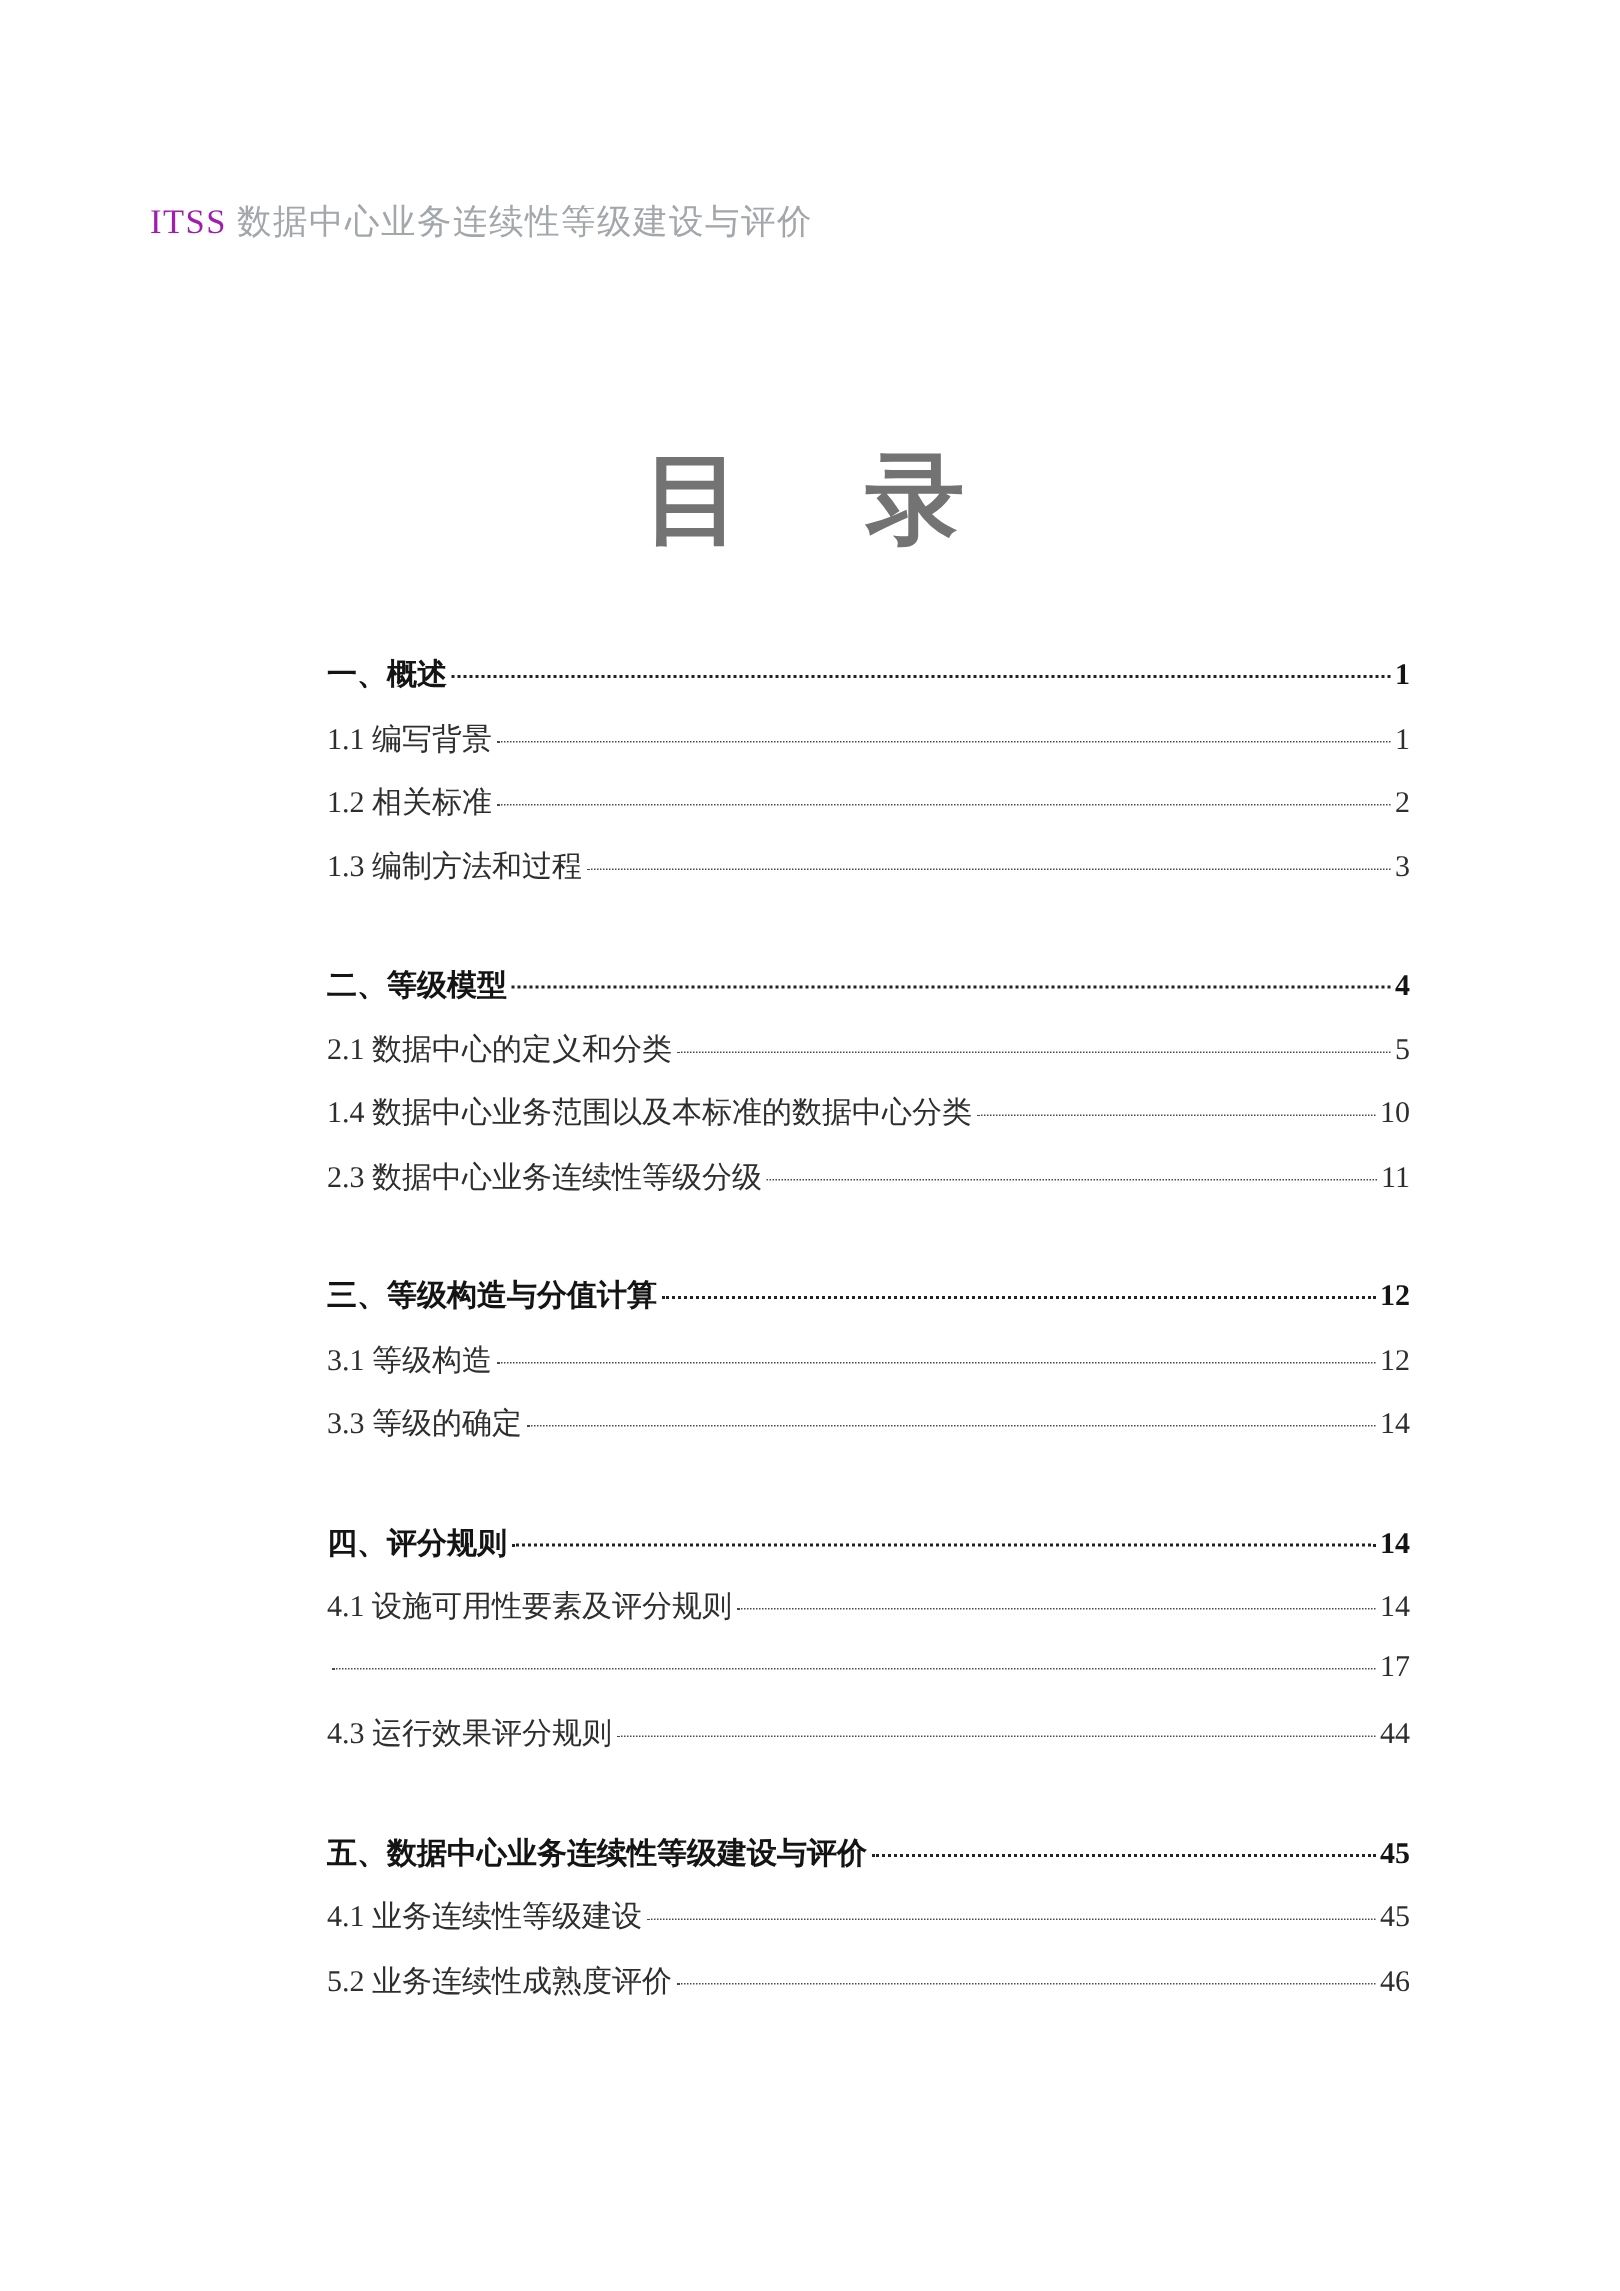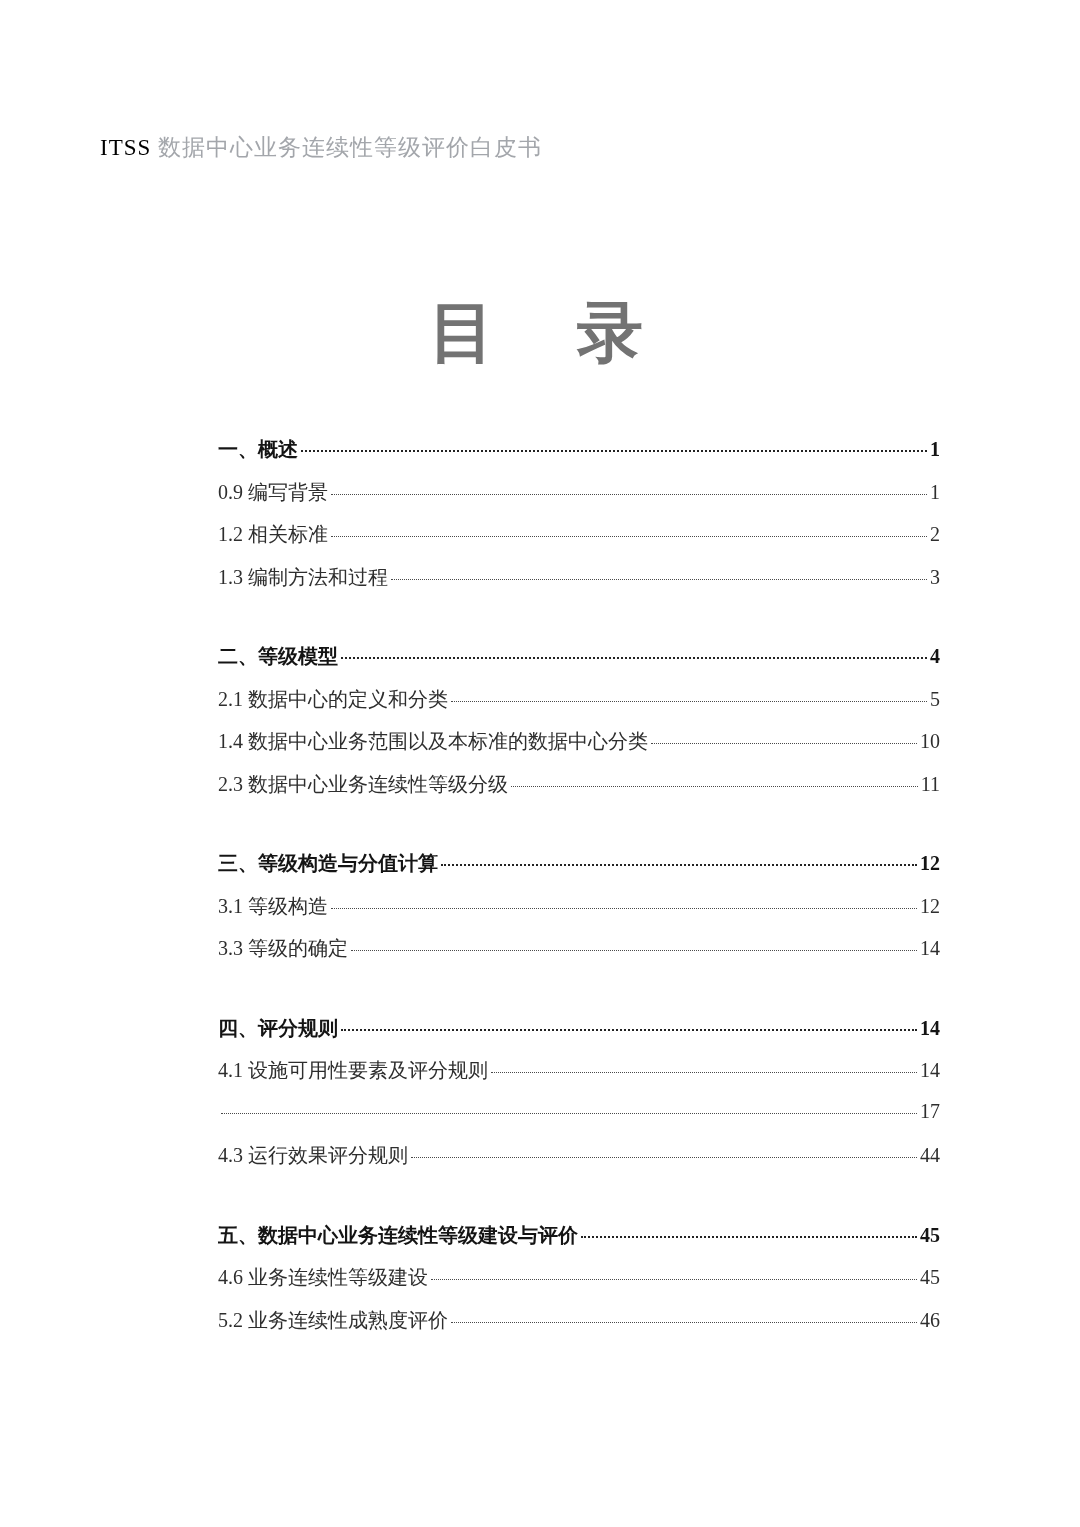--- a/index.html
+++ b/index.html
@@ -18,21 +18,21 @@
   }
   .doc-header {
     position: absolute;
     left: 100px;
     top: 132px;
     font-size: 23px;
     letter-spacing: 1px;
     white-space: nowrap;
   }
   .doc-header .brand {
-    color: #000000;
+    color: #a21caf;
   }
   .doc-header .doc-title {
     color: #a3a6ab;
   }
   .toc-title {
     position: absolute;
     top: 288px;
     left: 0;
     width: 100%;
     text-align: center;
@@ -86,35 +86,35 @@
     border-bottom-width: 1.6px;
   }
 </style>
 </head>
 <body>
 
 <div class="page">
 
   <div class="doc-header">
     <span class="brand">ITSS</span>
-    <span class="doc-title"> <span>数据中心业务连续性等级评价白皮书</span></span>
+    <span class="doc-title"> <span>数据中心业务连续性等级建设与评价</span></span>
   </div>
 
   <div class="toc-title">目　录</div>
 
   <div class="toc">
 
     <div class="toc-section">
       <div class="toc-row heading">
         <span class="toc-label">一、概述</span>
         <span class="toc-dots"></span>
         <span class="toc-page">1</span>
       </div>
       <div class="toc-row item">
-        <span class="toc-label">0.9 编写背景</span>
+        <span class="toc-label">1.1 编写背景</span>
         <span class="toc-dots"></span>
         <span class="toc-page">1</span>
       </div>
       <div class="toc-row item">
         <span class="toc-label">1.2 相关标准</span>
         <span class="toc-dots"></span>
         <span class="toc-page">2</span>
       </div>
       <div class="toc-row item">
         <span class="toc-label">1.3 编制方法和过程</span>
@@ -186,21 +186,21 @@
       </div>
     </div>
 
     <div class="toc-section">
       <div class="toc-row heading">
         <span class="toc-label">五、数据中心业务连续性等级建设与评价</span>
         <span class="toc-dots"></span>
         <span class="toc-page">45</span>
       </div>
       <div class="toc-row item">
-        <span class="toc-label">4.6 业务连续性等级建设</span>
+        <span class="toc-label">4.1 业务连续性等级建设</span>
         <span class="toc-dots"></span>
         <span class="toc-page">45</span>
       </div>
       <div class="toc-row item">
         <span class="toc-label">5.2 业务连续性成熟度评价</span>
         <span class="toc-dots"></span>
         <span class="toc-page">46</span>
       </div>
     </div>
 

